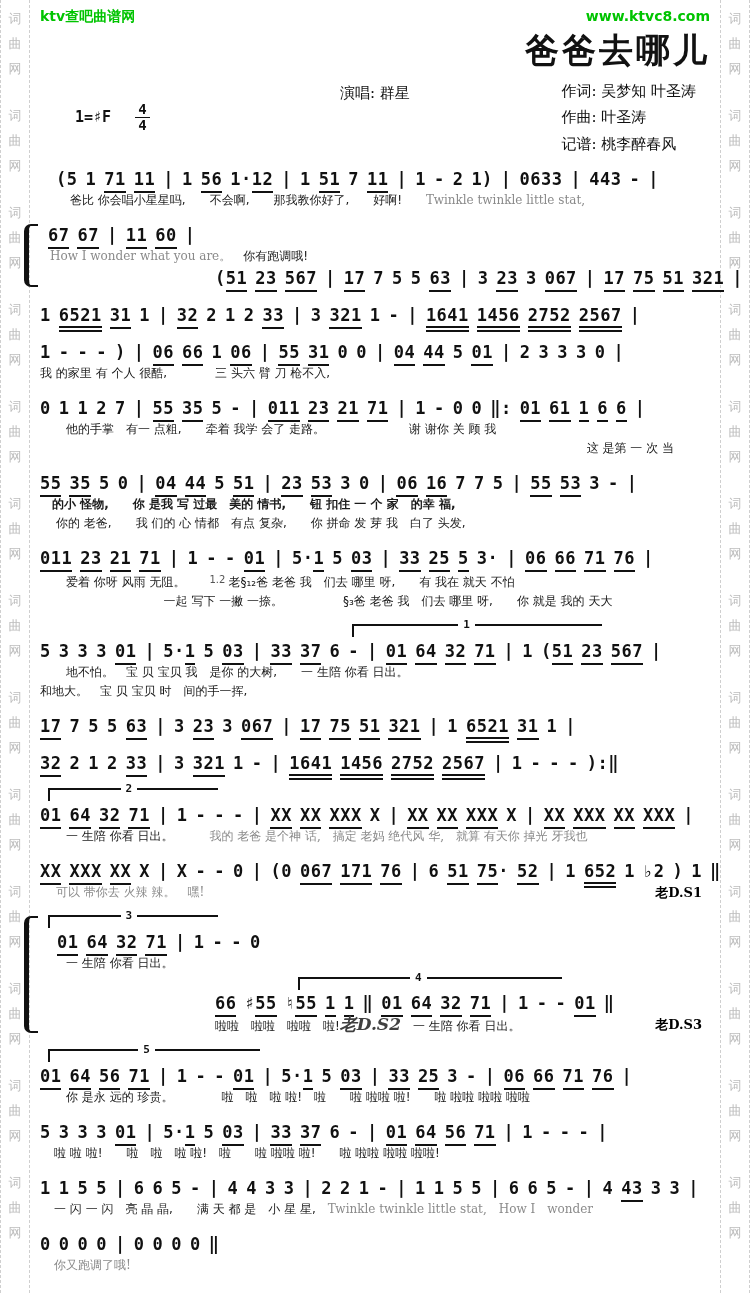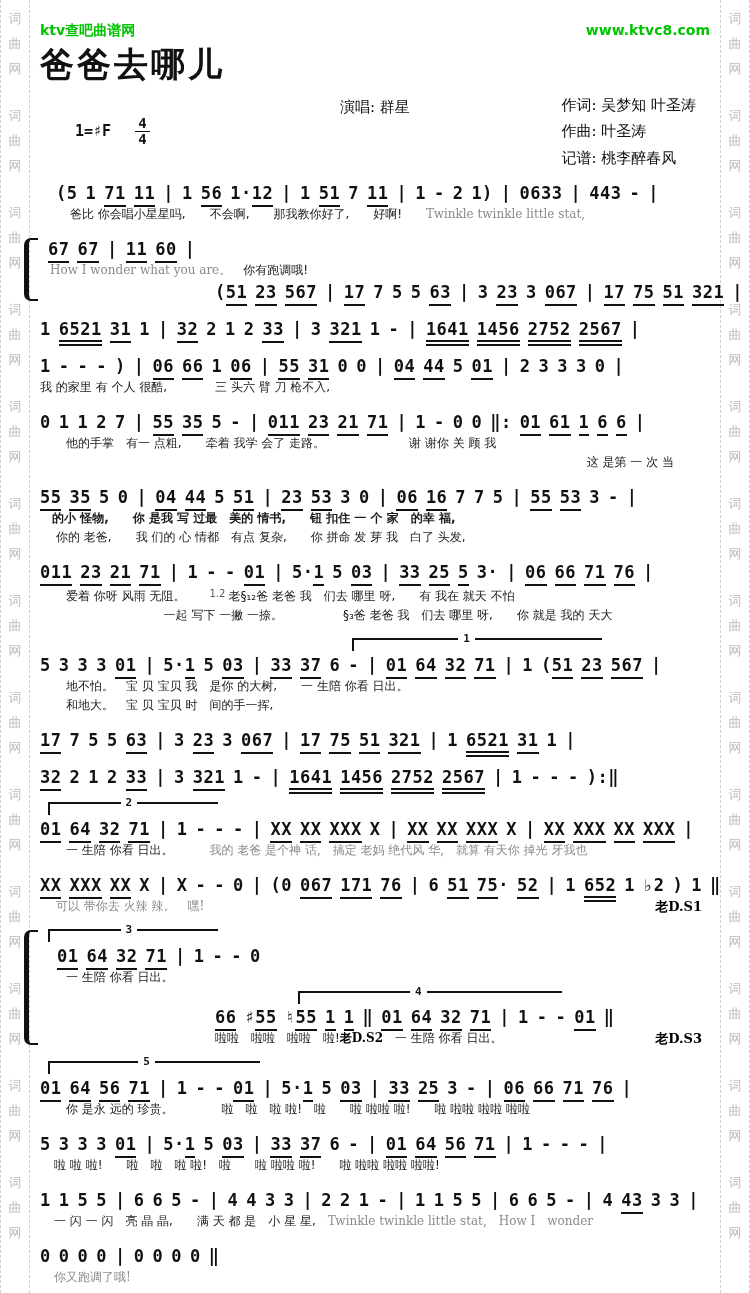--- a/index.html
+++ b/index.html
@@ -9,23 +9,23 @@
   }
   
   .rail{position:absolute;top:0;bottom:0;width:30px;display:flex;flex-direction:column;
         justify-content:flex-start;align-items:center;padding-top:6px;box-sizing:border-box;}
   .rail-left{left:0;border-left:1px dashed #cfcfcf;border-right:1px dashed #cfcfcf;}
   .rail-right{right:0;border-left:1px dashed #cfcfcf;border-right:1px dashed #cfcfcf;}
   .wm-char{color:#bdbdbd;font-size:13px;line-height:1;margin:6px 0;font-family:"DejaVu Serif","Liberation Serif",serif;}
   .wm-gap{height:22px;}
   
   .content{position:absolute;left:40px;right:40px;top:0;}
-  .top-row{display:flex;justify-content:space-between;margin-top:22px;font-size:14px;font-weight:bold;}
+  .top-row{display:flex;justify-content:space-between;margin-top:8px;font-size:14px;font-weight:bold;}
   .green{color:#00c400;}
-  .title{ text-align:left;font-size:34px;font-weight:bold;letter-spacing:3px;margin-top:2px;}
+  .title{ text-align:right;font-size:34px;font-weight:bold;letter-spacing:3px;margin-top:2px;}
   .meta-row{display:flex;margin-top:4px;}
   .keysig{width:170px;padding-left:35px;font-size:15px;font-weight:bold;display:flex;align-items:center;box-sizing:border-box;
           font-family:"DejaVu Sans Mono","Liberation Mono",monospace;gap:12px;}
   .meter{display:inline-flex;flex-direction:column;align-items:center;margin-left:12px;font-size:14px;line-height:1.05;}
   .meter .num{border-bottom:1.5px solid #111;padding:0 3px;}
   .performer{flex:0 0 auto;font-size:15px;margin-left:130px;margin-top:6px;font-family:"DejaVu Serif","Liberation Serif",serif;}
   .credits{margin-left:auto;font-size:15px;line-height:1.75;font-family:"DejaVu Serif","Liberation Serif",serif;padding-right:14px;}
   
   .score{margin-top:10px;position:relative;}
   .system{position:relative;margin-bottom:13px;}
@@ -33,21 +33,21 @@
   .notation{font-family:"DejaVu Sans Mono","DejaVu Sans","Liberation Mono",monospace;
             font-weight:bold;font-size:17px;line-height:24px;white-space:nowrap;letter-spacing:0.5px;}
   .tok{display:inline-block;margin-right:8px;}
   .tok:last-child{margin-right:0;}
   .u1{border-bottom:2px solid #111;padding-bottom:2px;}
   .u2{border-bottom:6px double #111;padding-bottom:1px;}
   .lyrics{font-size:12px;line-height:19px;white-space:nowrap;}
   .seg-cn{color:#1a1a1a;}
   .seg-en{color:#8a8a8a;font-family:"DejaVu Serif","Liberation Serif",serif;}
   .seg-sm{color:#555;font-size:10px;vertical-align:3px;}
-  .seg-tag{color:#000000;font-weight:bold;font-size:12px;font-family:"DejaVu Serif","Liberation Serif",serif;}
+  .seg-tag{color:#404040;font-weight:bold;font-size:17px;font-family:"DejaVu Serif","Liberation Serif",serif;font-style:italic;}
   .seg-rt{float:right;color:#000;font-weight:bold;font-size:13px;padding-right:8px;font-family:"DejaVu Serif","Liberation Serif",serif;}
   .lyrics.align-right{text-align:right;padding-right:36px;}
   .volta{position:absolute;height:11px;border-top:2px solid #111;border-left:2px solid #111;z-index:2;}
   .volta-num{position:absolute;top:-8px;left:42%;background:#fff;padding:0 5px;font-size:11px;font-weight:bold;
              font-family:"DejaVu Sans Mono","Liberation Mono",monospace;}
   .brace{position:absolute;left:-16px;top:1px;bottom:3px;width:9px;
          border-left:5px solid #111;border-top:2.5px solid #111;border-bottom:2.5px solid #111;
          border-radius:7px 0 0 7px;}
 </style>
 </head>
@@ -218,21 +218,21 @@
         <div class="notation"><span class="tok"><span class="u1">011</span></span><span class="tok"><span class="u1">23</span></span><span class="tok"><span class="u1">21</span></span><span class="tok"><span class="u1">71</span></span><span class="tok">|</span><span class="tok">1</span><span class="tok">-</span><span class="tok">-</span><span class="tok"><span class="u1">01</span></span><span class="tok">|</span><span class="tok">5·<span class="u1">1</span></span><span class="tok">5</span><span class="tok"><span class="u1">03</span></span><span class="tok">|</span><span class="tok"><span class="u1">33</span></span><span class="tok"><span class="u1">25</span></span><span class="tok"><span class="u1">5</span></span><span class="tok">3·</span><span class="tok">|</span><span class="tok"><span class="u1">06</span></span><span class="tok"><span class="u1">66</span></span><span class="tok"><span class="u1">71</span></span><span class="tok"><span class="u1">76</span></span><span class="tok">|</span></div>
         <div class="lyrics" style="margin-left: 26px;"><span class="seg-cn">爱着 你呀 风雨 无阻。　　</span><span class="seg-sm">1.2 </span><span class="seg-cn">老§₁₂爸 老爸 我　们去 哪里 呀,　　有 我在 就天 不怕</span></div>
         <div class="lyrics" style="margin-left: 26px; text-align: center;"><span class="seg-cn">一起 写下 一撇 一捺。　　　　　§₃爸 老爸 我　们去 哪里 呀,　　你 就是 我的 天大</span></div>
       </div>
       <div class="system has-volta">
         <div class="volta" style="left: 312px; width: 248px; top: 0px;">
           <span class="volta-num">1</span>
         </div>
         <div class="notation"><span class="tok">5</span><span class="tok">3</span><span class="tok">3</span><span class="tok">3</span><span class="tok"><span class="u1">01</span></span><span class="tok">|</span><span class="tok">5·<span class="u1">1</span></span><span class="tok">5</span><span class="tok"><span class="u1">03</span></span><span class="tok">|</span><span class="tok"><span class="u1">33</span></span><span class="tok"><span class="u1">37</span></span><span class="tok">6</span><span class="tok">-</span><span class="tok">|</span><span class="tok"><span class="u1">01</span></span><span class="tok"><span class="u1">64</span></span><span class="tok"><span class="u1">32</span></span><span class="tok"><span class="u1">71</span></span><span class="tok">|</span><span class="tok">1</span><span class="tok">(<span class="u1">51</span></span><span class="tok"><span class="u1">23</span></span><span class="tok"><span class="u1">567</span></span><span class="tok">|</span></div>
         <div class="lyrics" style="margin-left: 26px;"><span class="seg-cn">地不怕。　宝 贝 宝贝 我　是你 的大树,　　一 生陪 你看 日出。</span></div>
-        <div class="lyrics" style="margin-left: 26px;"><span class="seg-cn">和地大。　宝 贝 宝贝 时　间的手一挥,</span></div>
+        <div class="lyrics" style=""><span class="seg-cn">和地大。　宝 贝 宝贝 时　间的手一挥,</span></div>
       </div>
       <div class="system">
         <div class="notation"><span class="tok"><span class="u1">17</span></span><span class="tok">7</span><span class="tok">5</span><span class="tok">5</span><span class="tok"><span class="u1">63</span></span><span class="tok">|</span><span class="tok">3</span><span class="tok"><span class="u1">23</span></span><span class="tok">3</span><span class="tok"><span class="u1">067</span></span><span class="tok">|</span><span class="tok"><span class="u1">17</span></span><span class="tok"><span class="u1">75</span></span><span class="tok"><span class="u1">51</span></span><span class="tok"><span class="u1">321</span></span><span class="tok">|</span><span class="tok">1</span><span class="tok"><span class="u2">6521</span></span><span class="tok"><span class="u1">31</span></span><span class="tok">1</span><span class="tok">|</span></div>
       </div>
       <div class="system">
         <div class="notation"><span class="tok"><span class="u1">32</span></span><span class="tok">2</span><span class="tok">1</span><span class="tok">2</span><span class="tok"><span class="u1">33</span></span><span class="tok">|</span><span class="tok">3</span><span class="tok"><span class="u1">321</span></span><span class="tok">1</span><span class="tok">-</span><span class="tok">|</span><span class="tok"><span class="u2">1641</span></span><span class="tok"><span class="u2">1456</span></span><span class="tok"><span class="u2">2752</span></span><span class="tok"><span class="u2">2567</span></span><span class="tok">|</span><span class="tok">1</span><span class="tok">-</span><span class="tok">-</span><span class="tok">-</span><span class="tok">):‖</span></div>
       </div>
       <div class="system has-volta">
         <div class="volta" style="left: 8px; width: 168px; top: 0px;">
           <span class="volta-num">2</span>

